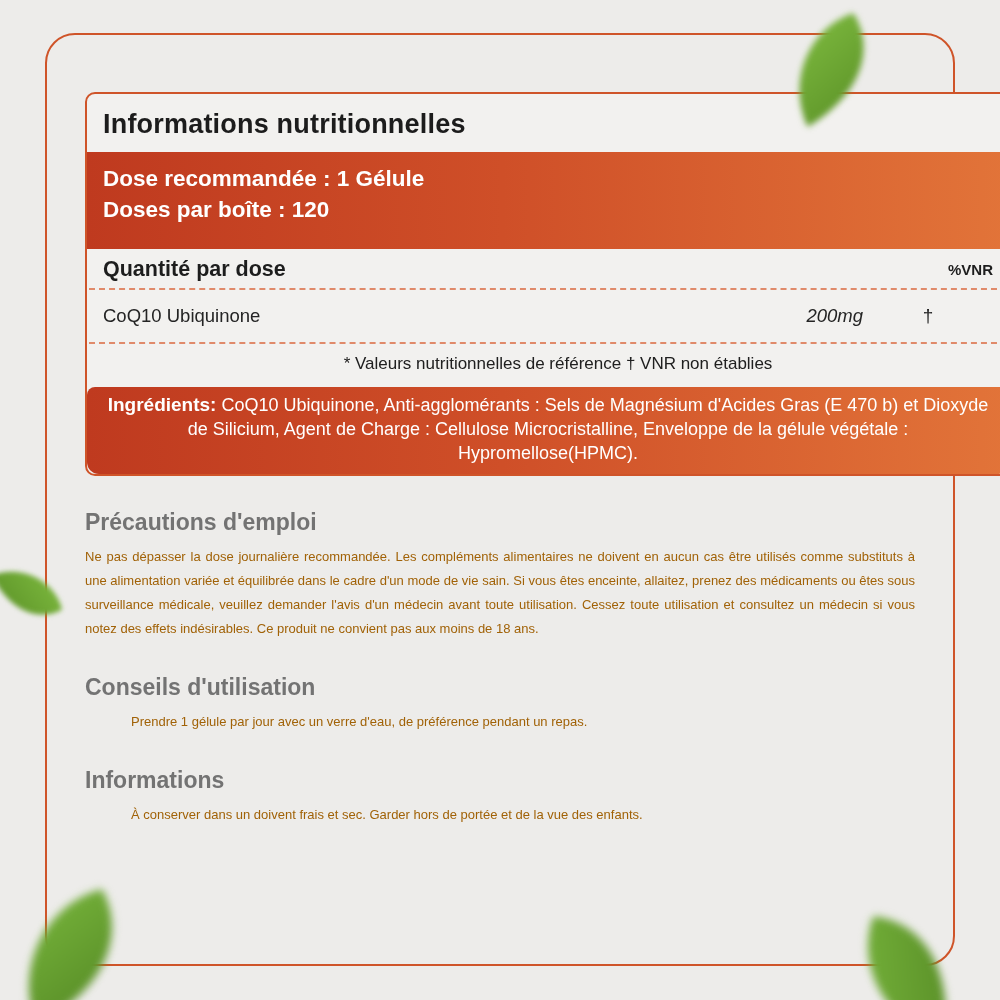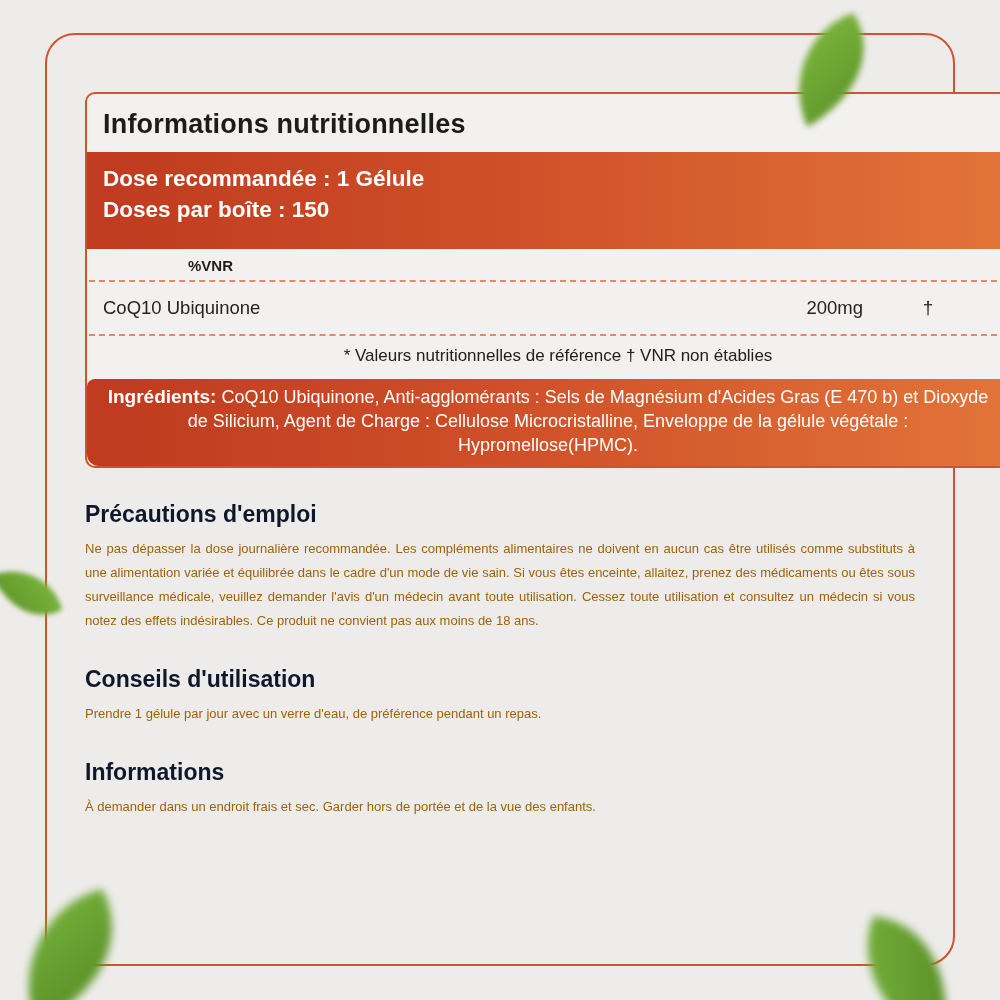--- a/index.html
+++ b/index.html
@@ -54,21 +54,21 @@
   .table-header .th-name { flex:1; font-size:21.5px; font-weight:bold; color:#1d1d1d; }
   .table-header .th-vnr { width:130px; text-align:right; font-size:15px; font-weight:bold; color:#1d1d1d; }
   .dashed { border-top:2px dashed #e08a6a; margin:0 2px; }
   .table-row {
     display:flex; 
     padding:15px 16px;
     font-size:18.5px;
     color:#242424;
   }
   .table-row .td-name { flex:1; }
-  .table-row .td-amount { text-align:right; }
+  .table-row .td-amount { text-align:right;font-style:italic; }
   .table-row .td-vnr { width:130px; text-align:center; font-size:19px; }
   .footnote {
     text-align:center;
     padding:10px 10px 13px 14px;
     font-size:17px;
     color:#202020;
     margin-left:16px;
   }
   .band-ingredients {
     padding:6px 16px 9px 16px;
@@ -79,29 +79,29 @@
   }
   .band-ingredients b { font-size:19px; }
 
   
   .sections { margin:0 85px; width:830px; }
   .section h2 {
     margin-top:33px;
     margin-bottom:9px;
     font-size:23px;
     font-weight:bold;
-    color:#0f172a;
+    color:#737373;
   }
   .section p {
     font-size:13px;
     line-height:24px;
     color:#a16207;
     text-align:justify;
   }
-  .section.single p { text-align:left; }
+  .section.single p { text-align:left;margin-left:46px; }
 
   
   .leaf { position:absolute; pointer-events:none; }
   .leaf svg { display:block; width:100%; height:100%; }
   .leaf-top-right   { left:781px; top:6px;   width:94px;  height:128px; transform:rotate(24deg);  filter:blur(3px); }
   .leaf-mid-left    { left:-4px;  top:550px; width:62px;  height:82px;  transform:rotate(118deg); filter:blur(2.5px); }
   .leaf-bottom-left { left:2px;   top:878px; width:128px; height:158px; transform:rotate(28deg);  filter:blur(4px); }
   .leaf-bottom-right{ left:846px; top:906px; width:122px; height:148px; transform:rotate(-28deg); filter:blur(4px); }
 </style>
 </head>
@@ -110,24 +110,25 @@
 <div class="outer-frame"></div>
 
 <div class="content">
 
   <div class="panel">
 
     <div class="panel-title">Informations nutritionnelles</div>
 
     <div class="band band-dose">
       <div>Dose recommandée : 1 Gélule</div>
-      <div>Doses par boîte : 150</div>
+      <div>Doses par boîte : 120</div>
     </div>
 
     <div class="table-header">
+      <div class="th-name">Quantité par dose</div>
       <div class="th-vnr">%VNR</div>
     </div>
 
     <div class="dashed"></div>
 
     <div class="table-row">
       <div class="td-name">CoQ10 Ubiquinone</div>
       <div class="td-amount">200mg</div>
       <div class="td-vnr">†</div>
     </div>
@@ -148,21 +149,21 @@
       <p>Ne pas dépasser la dose journalière recommandée. Les compléments alimentaires ne doivent en aucun cas être utilisés comme substituts à une alimentation variée et équilibrée dans le cadre d'un mode de vie sain. Si vous êtes enceinte, allaitez, prenez des médicaments ou êtes sous surveillance médicale, veuillez demander l'avis d'un médecin avant toute utilisation. Cessez toute utilisation et consultez un médecin si vous notez des effets indésirables. Ce produit ne convient pas aux moins de 18 ans.</p>
     </div>
 
     <div class="section single">
       <h2>Conseils d'utilisation</h2>
       <p>Prendre 1 gélule par jour avec un verre d'eau, de préférence pendant un repas.</p>
     </div>
 
     <div class="section single">
       <h2>Informations</h2>
-      <p>À demander dans un endroit frais et sec. Garder hors de portée et de la vue des enfants.</p>
+      <p>À conserver dans un doivent frais et sec. Garder hors de portée et de la vue des enfants.</p>
     </div>
 
   </div>
 </div>
 
 <div class="leaf leaf-top-right">
   <svg viewBox="0 0 100 140" xmlns="http://www.w3.org/2000/svg">
     <defs>
         <linearGradient id="lg1" x1="0" y1="0" x2="1" y2="1">
       <stop offset="0" stop-color="#7cb83e"></stop>

